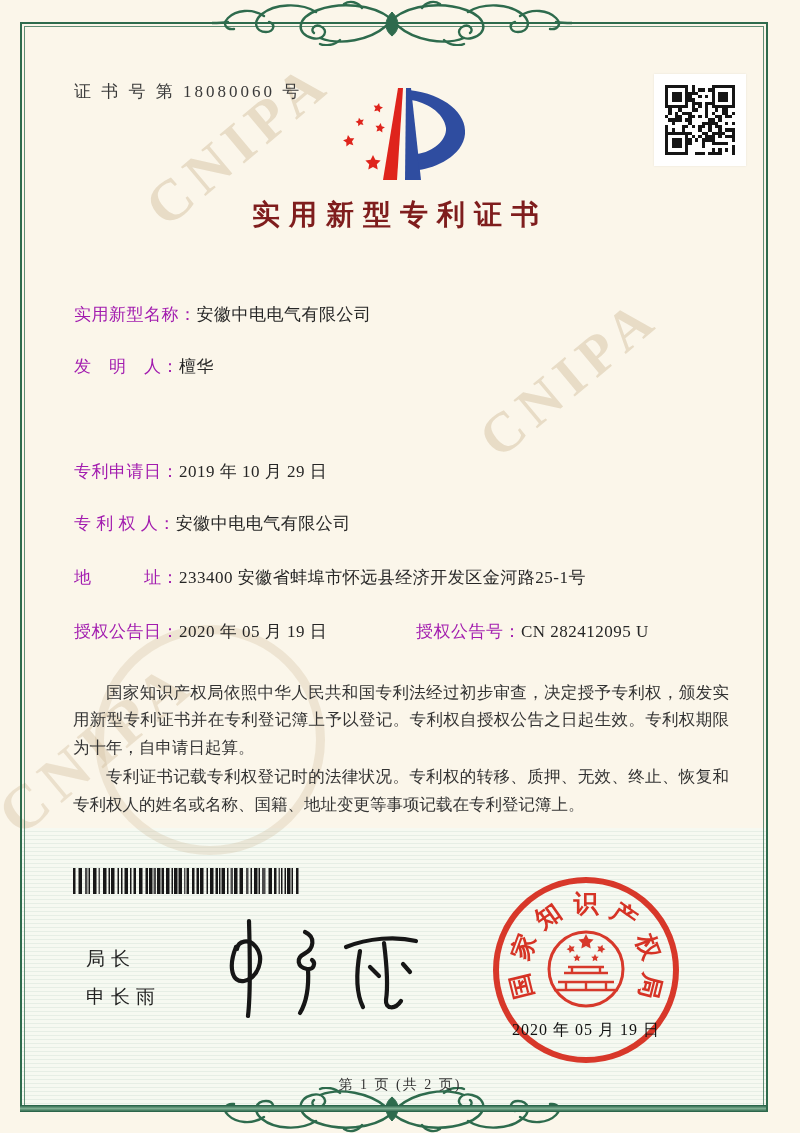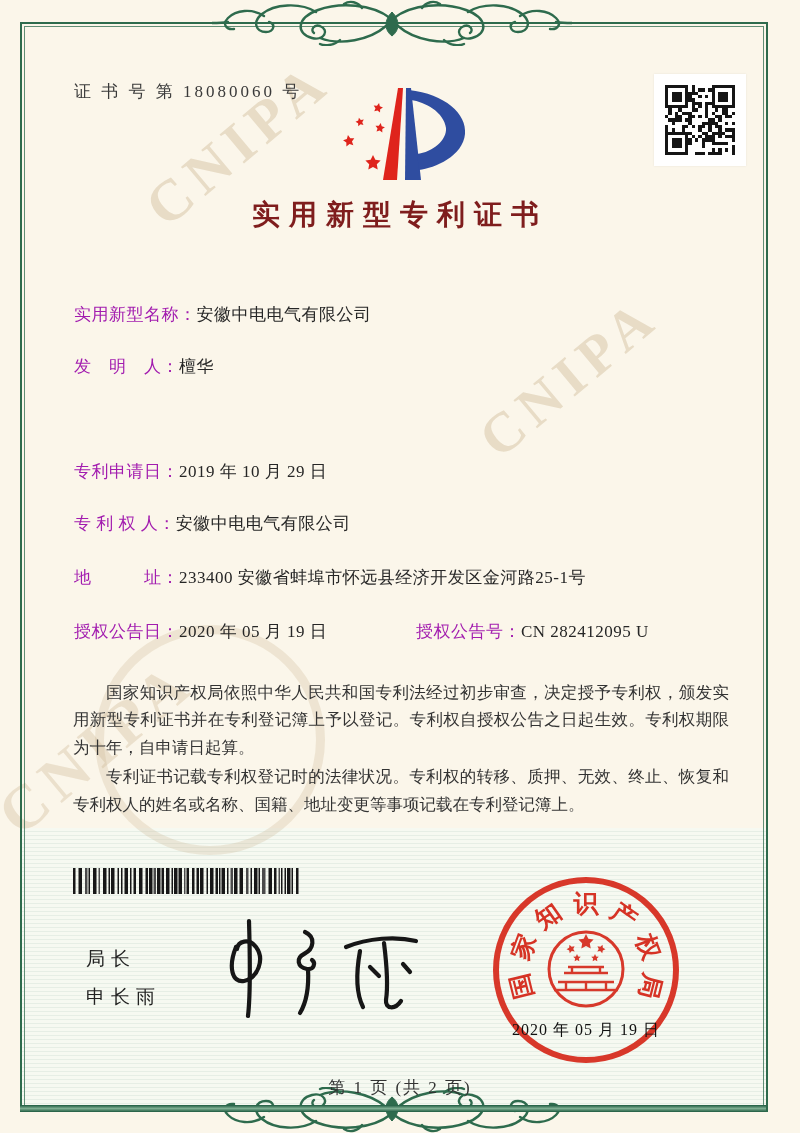--- a/index.html
+++ b/index.html
@@ -65,21 +65,21 @@
   .seal { position:absolute; left:488px; top:872px; width:196px; height:196px; z-index:3; }
   .seal svg { width:196px; height:196px; }
   .seal .ring { stroke:var(--seal-red,#d5291b); stroke-width:6; fill:none; opacity:.93; }
   .seal .seal-char { fill:var(--seal-red,#d5291b); font-size:25px; font-weight:bold;
     font-family:"Liberation Serif",serif; opacity:.95; }
   .seal .emb-fill { fill:var(--seal-red,#d5291b); }
   .seal .emb-stroke { stroke:var(--seal-red,#d5291b); fill:none; }
   .seal-date { position:absolute; left:17px; top:148px; width:162px; z-index:4; text-align:center;
     font-size:16px; letter-spacing:1px; color:#111; }
   .footer { position:absolute; left:0; top:1076px; width:100%; z-index:3; text-align:center;
-    font-size:17px; color:#333; letter-spacing:2px; }
+    font-size:14px; color:#333; letter-spacing:2px; }
 </style>
 </head>
 <body>
 
 <div class="sheet">
 
   <div class="guilloche"></div>
   <div class="wm wm1">CNIPA</div>
   <div class="wm wm2">CNIPA</div>
   <div class="wm wm3">CNIPA</div>

